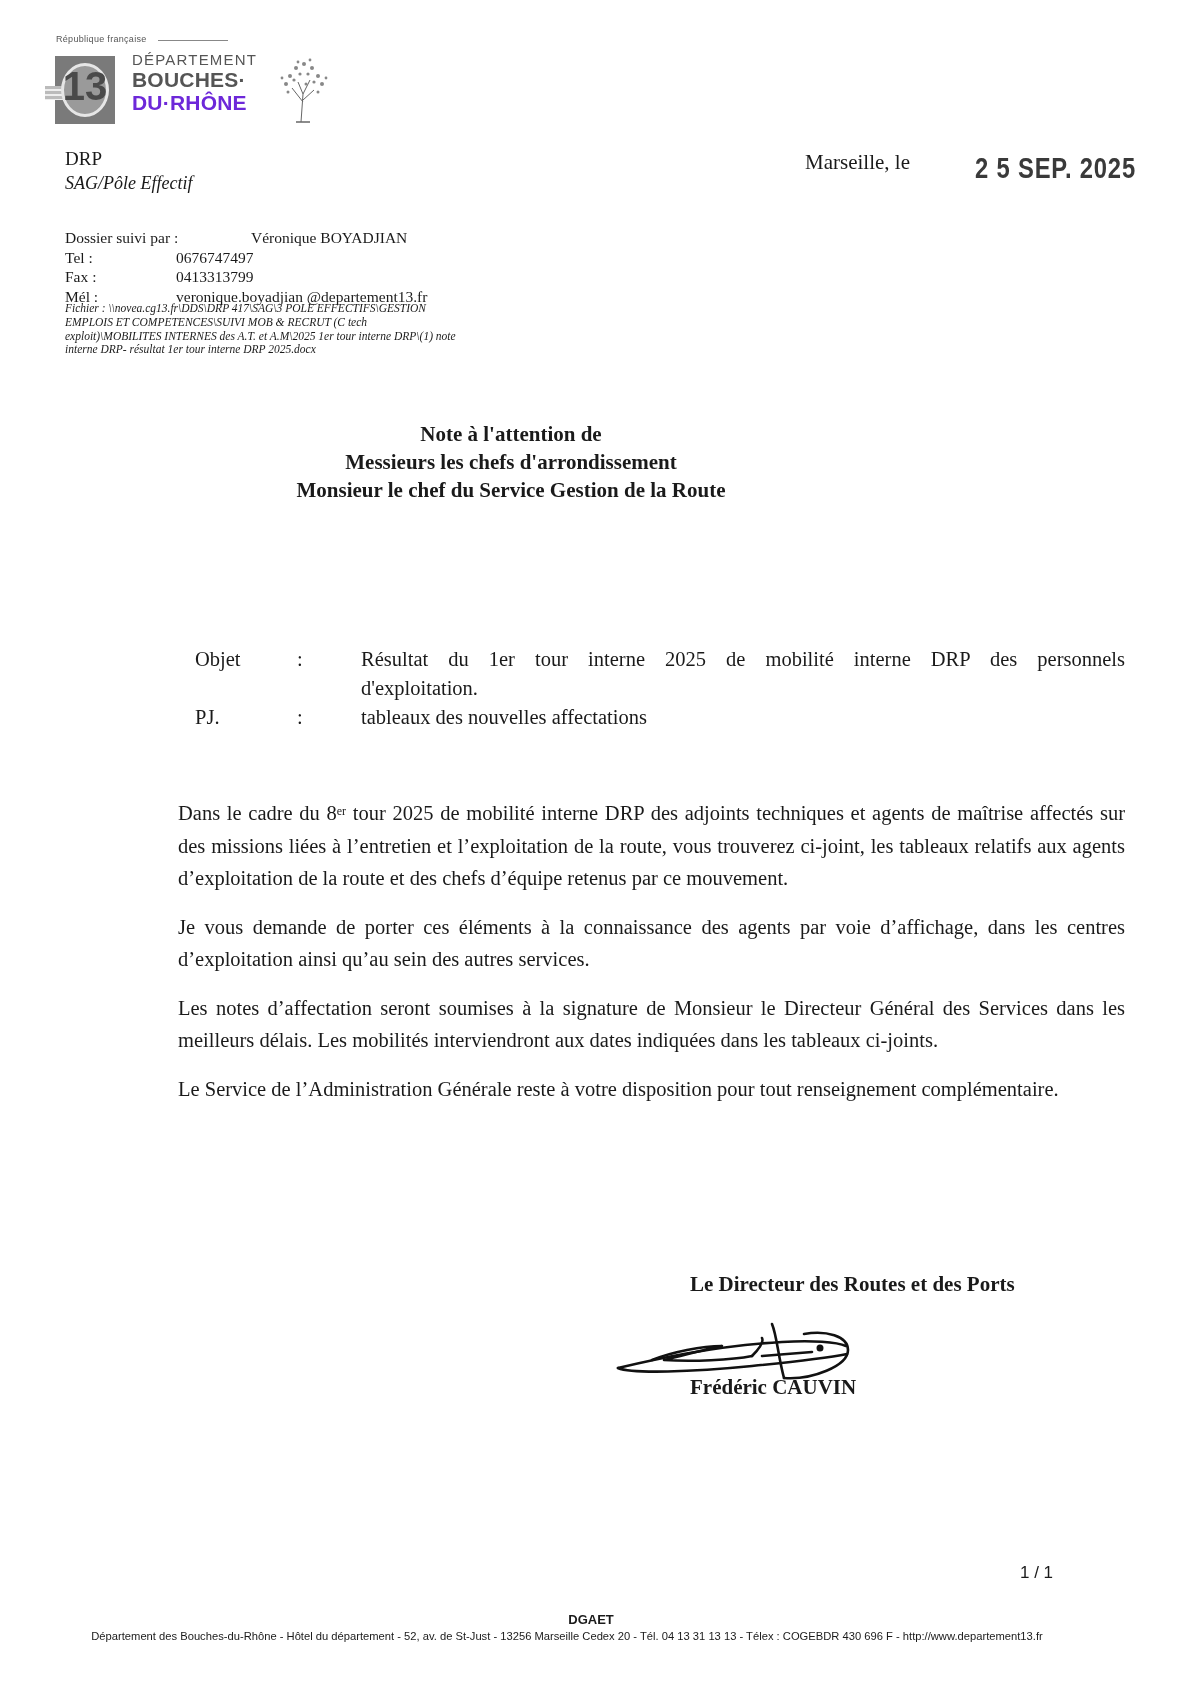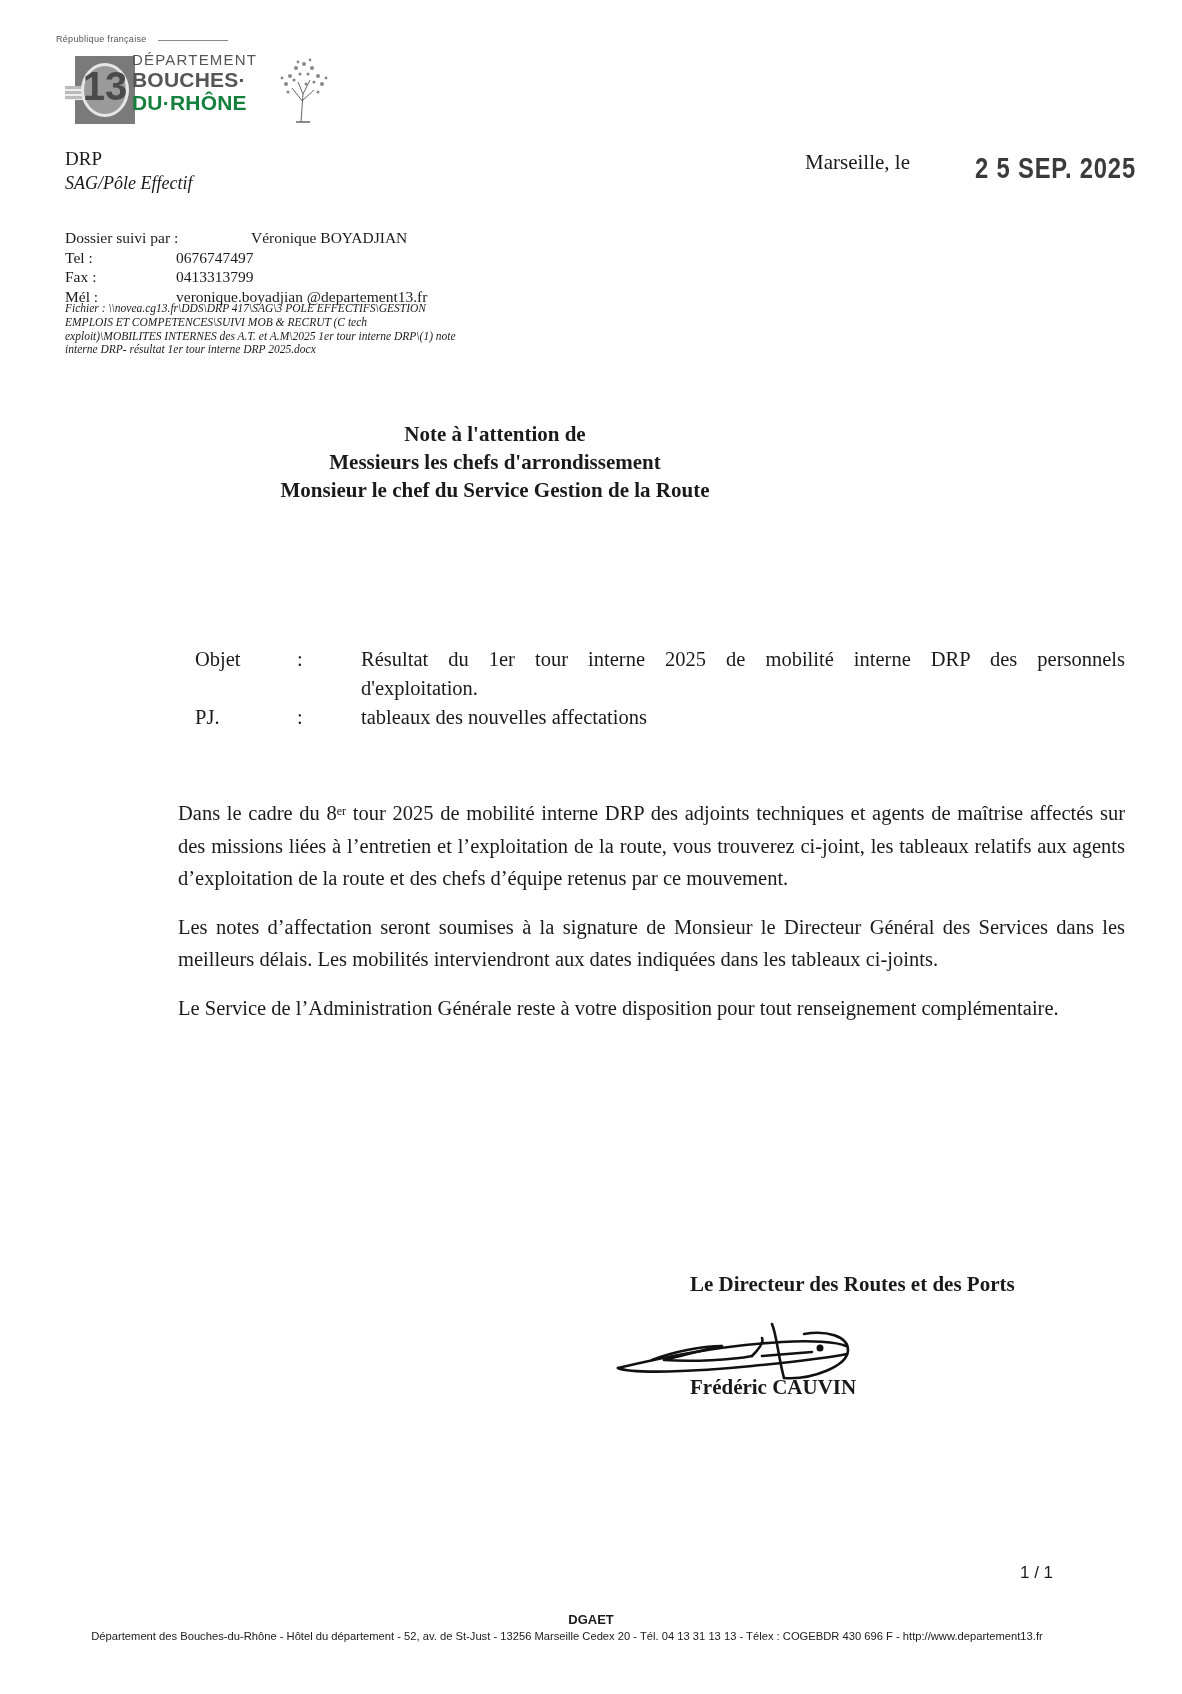--- a/index.html
+++ b/index.html
@@ -5,51 +5,51 @@
   html, body { margin:0; padding:0; background:#ffffff; }
   body { width:1182px; height:1694px; position:relative; overflow:hidden;
          font-family:"Liberation Serif", "DejaVu Serif", serif; color:#1a1a1a; }
   .abs { position:absolute; }
 
   
   .logo { left:40px; top:34px; width:300px; height:90px; }
   .rep { position:absolute; left:16px; top:0px; font-family:"Liberation Sans", sans-serif;
          font-size:9px; color:#555; letter-spacing:0.3px; }
   .rep-line { position:absolute; left:118px; top:6px; width:70px; height:1px; background:#888; }
-  .badge { position:absolute; left:15px; top:22px; width:60px; height:68px; background:#7a7a7a;margin-left:20px; }
+  .badge { position:absolute; left:15px; top:22px; width:60px; height:68px; background:#7a7a7a; }
   .badge-circle { position:absolute; left:6px; top:7px; width:48px; height:54px; border-radius:50%;
                   background:#9a9a9a; border:3px solid #e6e6e6; box-sizing:border-box; }
   .badge-num { position:absolute; left:0; top:8px; width:60px; text-align:center;
                font-family:"Liberation Sans", sans-serif; font-weight:bold; font-size:40px; color:#4a4a4a; }
   .badge-flag { position:absolute; left:-10px; top:30px; width:18px; height:14px;
                 background:repeating-linear-gradient(180deg,#bbb 0 3px,#eee 3px 5px); }
   .dep-label { position:absolute; left:92px; top:17px; font-family:"Liberation Sans", sans-serif;
                font-size:15px; color:#555; letter-spacing:1.2px; }
   .bdr1 { position:absolute; left:92px; top:34px; font-family:"Liberation Sans", sans-serif;
           font-weight:bold; font-size:21px; color:#555; letter-spacing:0.2px; }
   .bdr2 { position:absolute; left:92px; top:57px; font-family:"Liberation Sans", sans-serif;
-          font-weight:bold; font-size:21px; color:#15803d; letter-spacing:0.2px; }
+          font-weight:bold; font-size:21px; color:#6d28d9; letter-spacing:0.2px; }
   .tree { position:absolute; left:228px; top:20px; width:70px; height:70px; }
 
   
   .drp { left:65px; top:148px; font-size:19px; }
   .sag { left:65px; top:173px; font-size:18px; font-style:italic; }
   .date-label { left:805px; top:150px; font-size:21px; }
   .date-stamp { left:975px; top:152px; font-family:"Liberation Sans", sans-serif; font-weight:bold;
                 font-size:29px; color:#3a3a3a; letter-spacing:1px; transform:scaleX(0.82);
                 transform-origin:left center; }
 
   .contact { left:65px; top:228px; font-size:15.5px; line-height:19.5px; }
   .contact-row { display:flex;gap:36px; }
   .contact-k { width:75px; }
   .contact-k-wide { width:150px; }
   .fichier { left:65px; top:302px; width:400px; font-size:11.5px; font-style:italic; line-height:13.8px; }
 
   
-  .title-block { left:0; top:420px; width:990px; text-align:center; font-weight:bold;
+  .title-block { left:16px; top:420px; width:990px; text-align:center; font-weight:bold;
                  font-size:21px; line-height:28px; }
 
   
   .objet { left:195px; top:645px; width:930px; font-size:20.5px; line-height:29px; }
   .obj-row { display:flex;gap:44px; }
   .obj-k { width:58px; }
   .obj-sep { width:20px; text-align:left; }
   .obj-v { flex:1; text-align:justify; text-align-last:left; }
   .obj-v-just { text-align:justify; text-align-last:justify; }
 
@@ -156,20 +156,21 @@
   </div>
   <div class="obj-row">
     <span class="obj-k">PJ.</span>
     <span class="obj-sep">:</span>
     <span class="obj-v">tableaux des nouvelles affectations</span>
   </div>
 </div>
 
 <div class="abs body">
   <p><span>Dans le cadre du 8</span><sup>er</sup><span> tour 2025 de mobilité interne DRP des adjoints techniques et agents de maîtrise affectés sur des missions liées à l’entretien et l’exploitation de la route, vous trouverez ci-joint, les tableaux relatifs aux agents d’exploitation de la route et des chefs d’équipe retenus par ce mouvement.</span></p>
+  <p>Je vous demande de porter ces éléments à la connaissance des agents par voie d’affichage, dans les centres d’exploitation ainsi qu’au sein des autres services.</p>
   <p>Les notes d’affectation seront soumises à la signature de Monsieur le Directeur Général des Services dans les meilleurs délais. Les mobilités interviendront aux dates indiquées dans les tableaux ci-joints.</p>
   <p>Le Service de l’Administration Générale reste à votre disposition pour tout renseignement complémentaire.</p>
 </div>
 
 <div class="abs sig-title">Le Directeur des Routes et des Ports</div>
 <svg class="abs sig-graphic" viewBox="0 0 250 70">
   <g fill="none" stroke="#111" stroke-width="2.6" stroke-linecap="round" stroke-linejoin="round">
     <path d="M6 52 C 40 44, 100 30, 170 26 C 200 24, 225 26, 234 30"></path>
     <path d="M6 52 C 20 58, 80 56, 140 50 C 180 46, 215 42, 235 38"></path>
     <path d="M40 44 C 60 36, 90 30, 110 30 C 90 34, 70 40, 52 44 C 80 46, 120 44, 140 40"></path>

